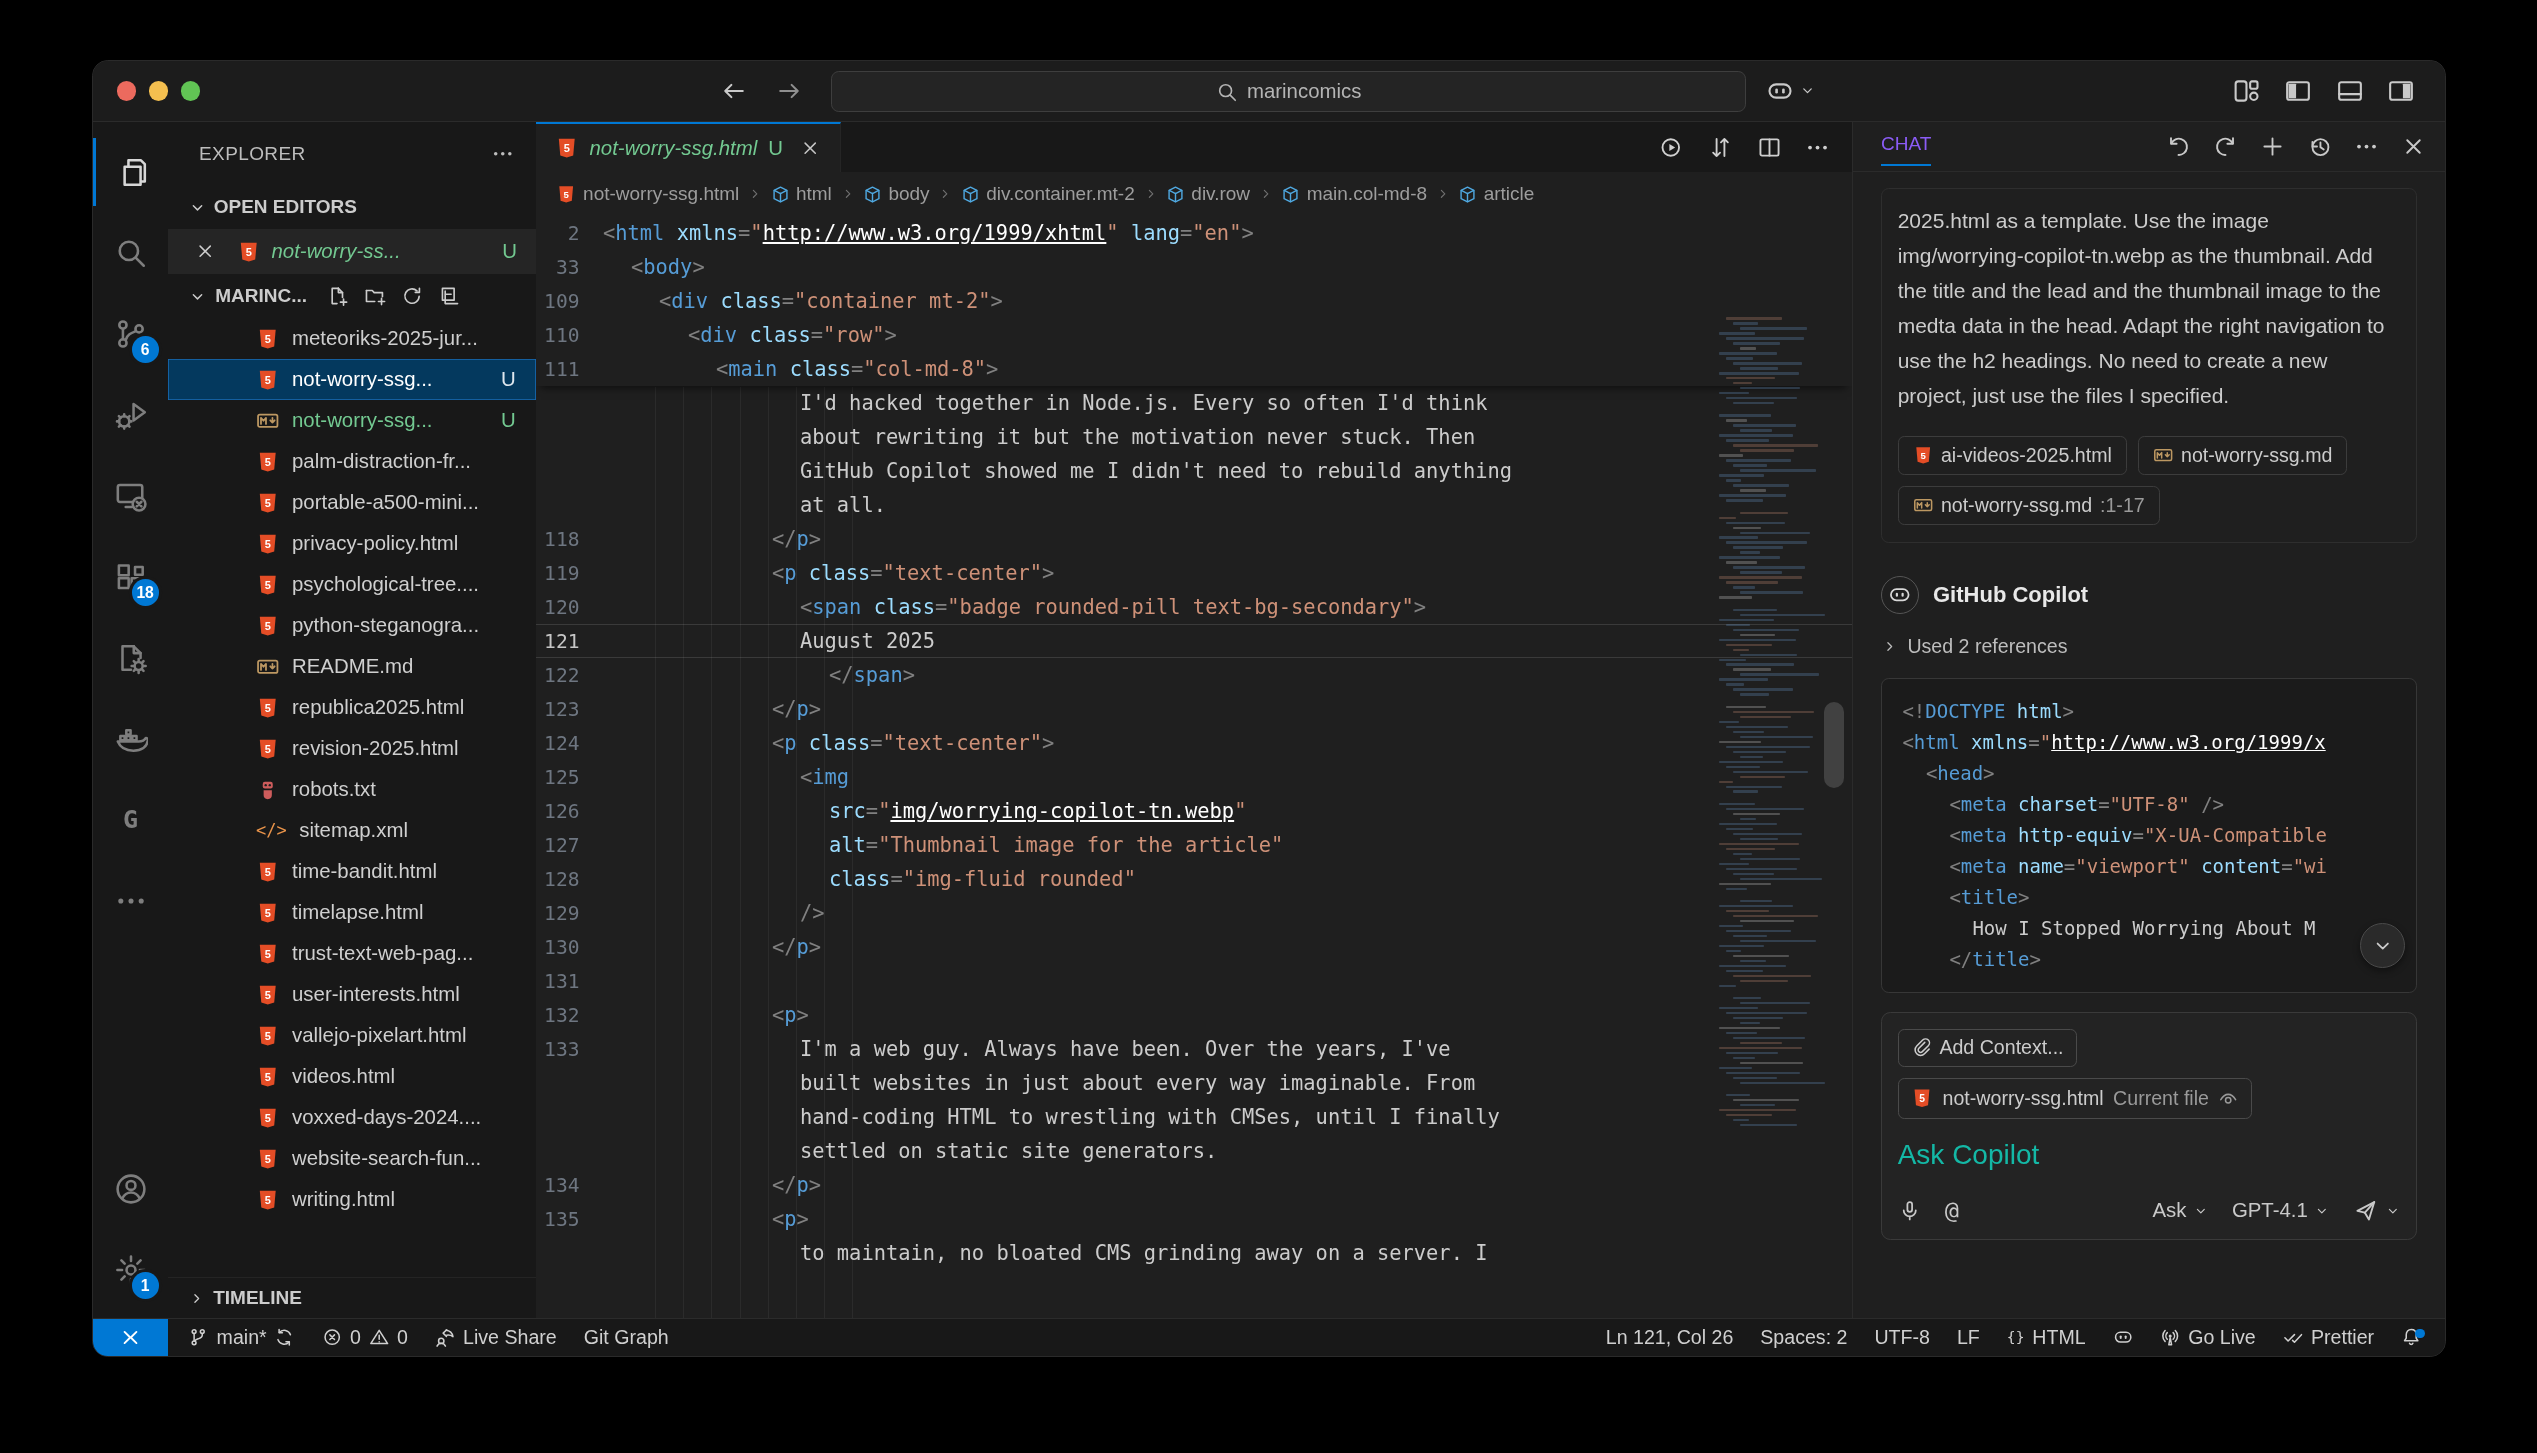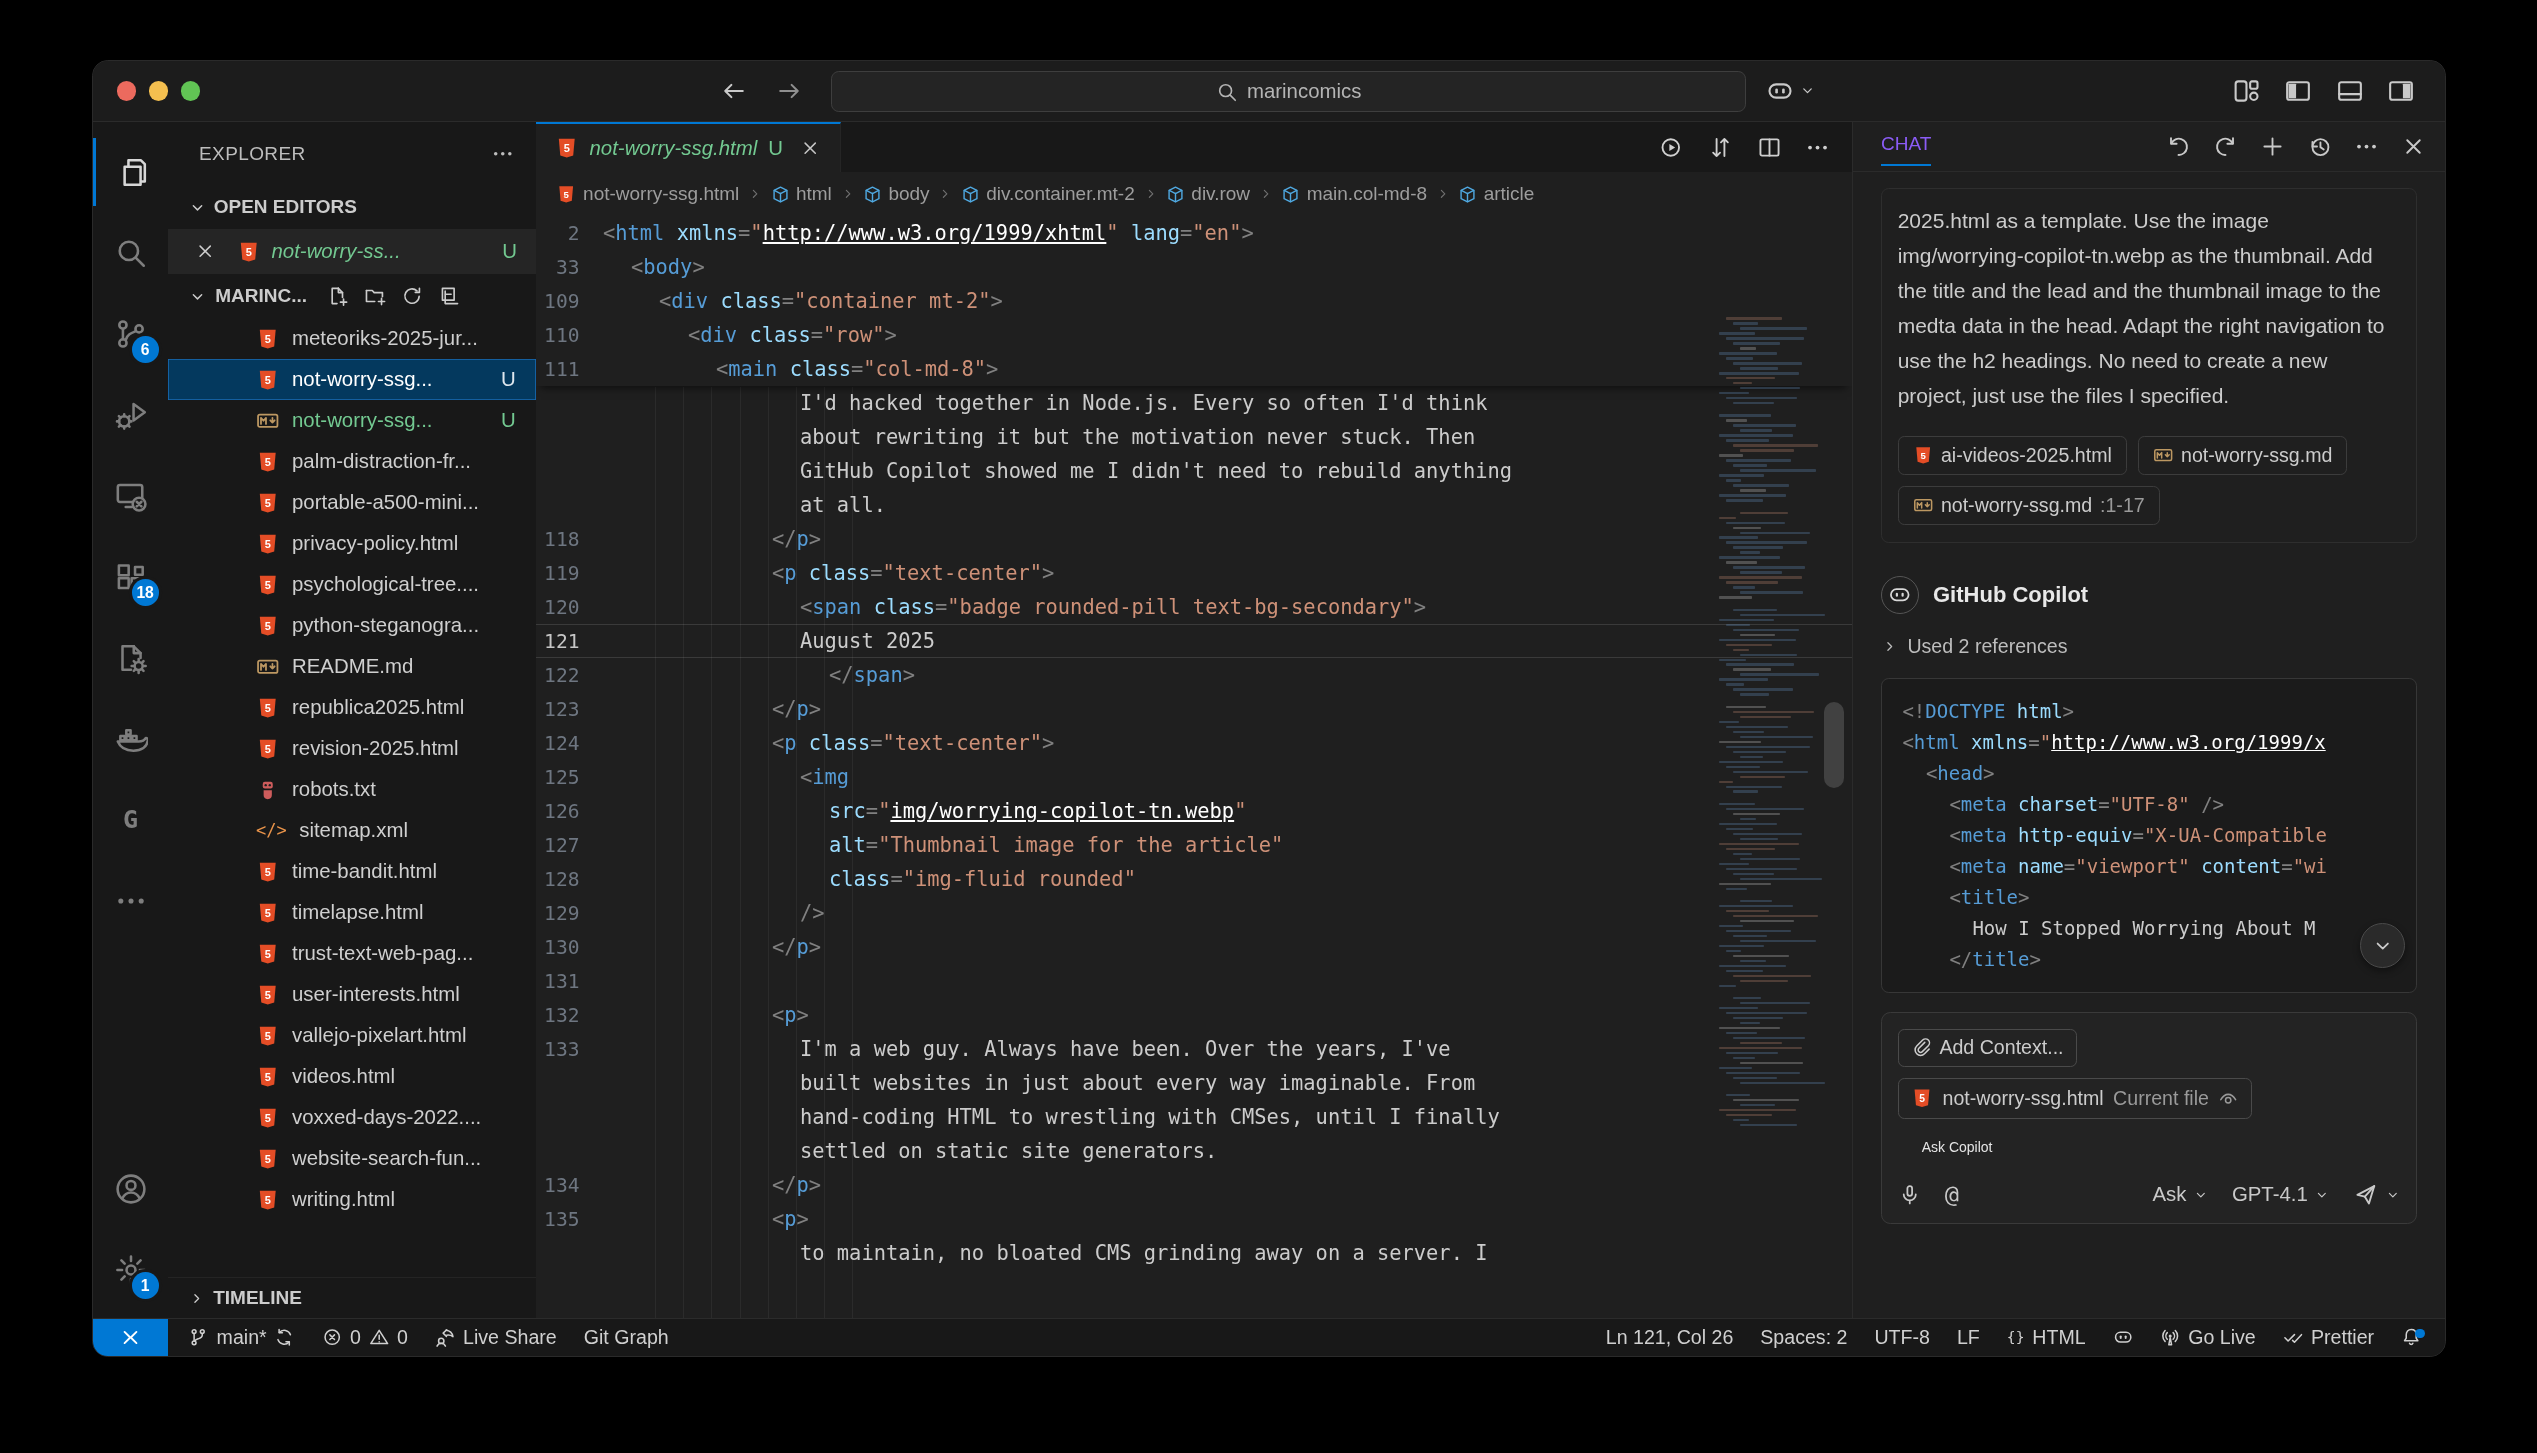--- a/index.html
+++ b/index.html
@@ -87,21 +87,21 @@
   .avatar { width:38px; height:38px; border-radius:50%; border:0.8px solid #555; display:flex; align-items:center; justify-content:center; color:#d8d8d8; }
   .asst .nm { font-size:22px; font-weight:bold; color:#e8e8e8; }
   .refs { margin-top:20.4px; display:flex; align-items:center; gap:9.4px; font-size:19.6px; color:#bdbdbd; }
   .codeblock { margin-top:20.4px; border:0.8px solid #373737; background:#1b1b1b; border-radius:7.8px; padding:17px 20.4px; font-family:"DejaVu Sans Mono", monospace; font-size:19px; position:relative; }
   .ccl { height:31px; display:flex; align-items:center; white-space:pre; }
   .scrollbtn { position:absolute; right:11px; bottom:23.5px; width:45px; height:45px; border-radius:50%; background:#2a2a2a; border:0.8px solid #4a4a4a; display:flex; align-items:center; justify-content:center; color:#cccccc; box-shadow:0 3.1px 7.8px rgba(0,0,0,.4); }
   .inputbox { margin:19px 0 12.5px; border:0.8px solid #3a3a3a; background:#232323; border-radius:9.4px; padding:15.7px; flex:none; }
   .ctxbtn { display:inline-flex; align-items:center; gap:7.8px; height:38px; padding:0 12.5px; border:0.8px solid #4a4a4a; border-radius:6.3px; font-size:19.6px; color:#cccccc; }
   .attach { margin-top:11px; display:inline-flex; align-items:center; gap:9.4px; height:41px; padding:0 12.5px; border:0.8px solid #4a4a4a; border-radius:6.3px; font-size:19.6px; }
   .attach .dim { color:#9a9a9a; }
-  .placeholder { margin-top:20.4px; font-size:14px; color:#e5e5e5;margin-left:24px; }
+  .placeholder { margin-top:20.4px; font-size:28px; color:#14b8a6; }
   .inputrow { margin-top:27px; display:flex; align-items:center; gap:23.5px; color:#c9c9c9; font-size:20.4px; }
   .inputrow .grow { flex:1; }
   .ctl { display:flex; align-items:center; gap:6.3px; }
 
   
   .statusbar { height:38px; flex:none; background:#181818; border-top:0.8px solid #2b2b2b; display:flex; align-items:stretch; font-size:19.6px; color:#d0d0d0; }
   .remote { width:75px; background:#0078d4; color:#fff; display:flex; align-items:center; justify-content:center; flex:none; }
   .sb-left { display:flex; align-items:center; gap:27px; padding-left:20.4px; }
   .sb-right { margin-left:auto; display:flex; align-items:center; gap:27px; padding-right:23.5px; }
   .sb-item { display:flex; align-items:center; gap:7.8px; position:relative; }
@@ -567,21 +567,21 @@
             </span>
             <span class="fname">videos.html</span>
           </div>
           <div class="file-row">
             <span class="icon">
               <svg width="23.5" height="23.5" viewBox="0 0 16 16" fill="none" stroke="currentColor" stroke-width="1.2" stroke-linecap="round" stroke-linejoin="round" style="font-size:26px">
                 <path d="M2.6 1.8h10.8l-1 11.4L8 14.6l-4.4-1.4z" fill="#e44d26" stroke="none"></path>
                 <text x="8" y="10.8" text-anchor="middle" font-size="7.5" font-weight="bold" fill="#fff" stroke="none" font-family="Liberation Sans,sans-serif">5</text>
               </svg>
             </span>
-            <span class="fname">voxxed-days-2022....</span>
+            <span class="fname">voxxed-days-2024....</span>
           </div>
           <div class="file-row">
             <span class="icon">
               <svg width="23.5" height="23.5" viewBox="0 0 16 16" fill="none" stroke="currentColor" stroke-width="1.2" stroke-linecap="round" stroke-linejoin="round" style="font-size:26px">
                 <path d="M2.6 1.8h10.8l-1 11.4L8 14.6l-4.4-1.4z" fill="#e44d26" stroke="none"></path>
                 <text x="8" y="10.8" text-anchor="middle" font-size="7.5" font-weight="bold" fill="#fff" stroke="none" font-family="Liberation Sans,sans-serif">5</text>
               </svg>
             </span>
             <span class="fname">website-search-fun...</span>
           </div>

